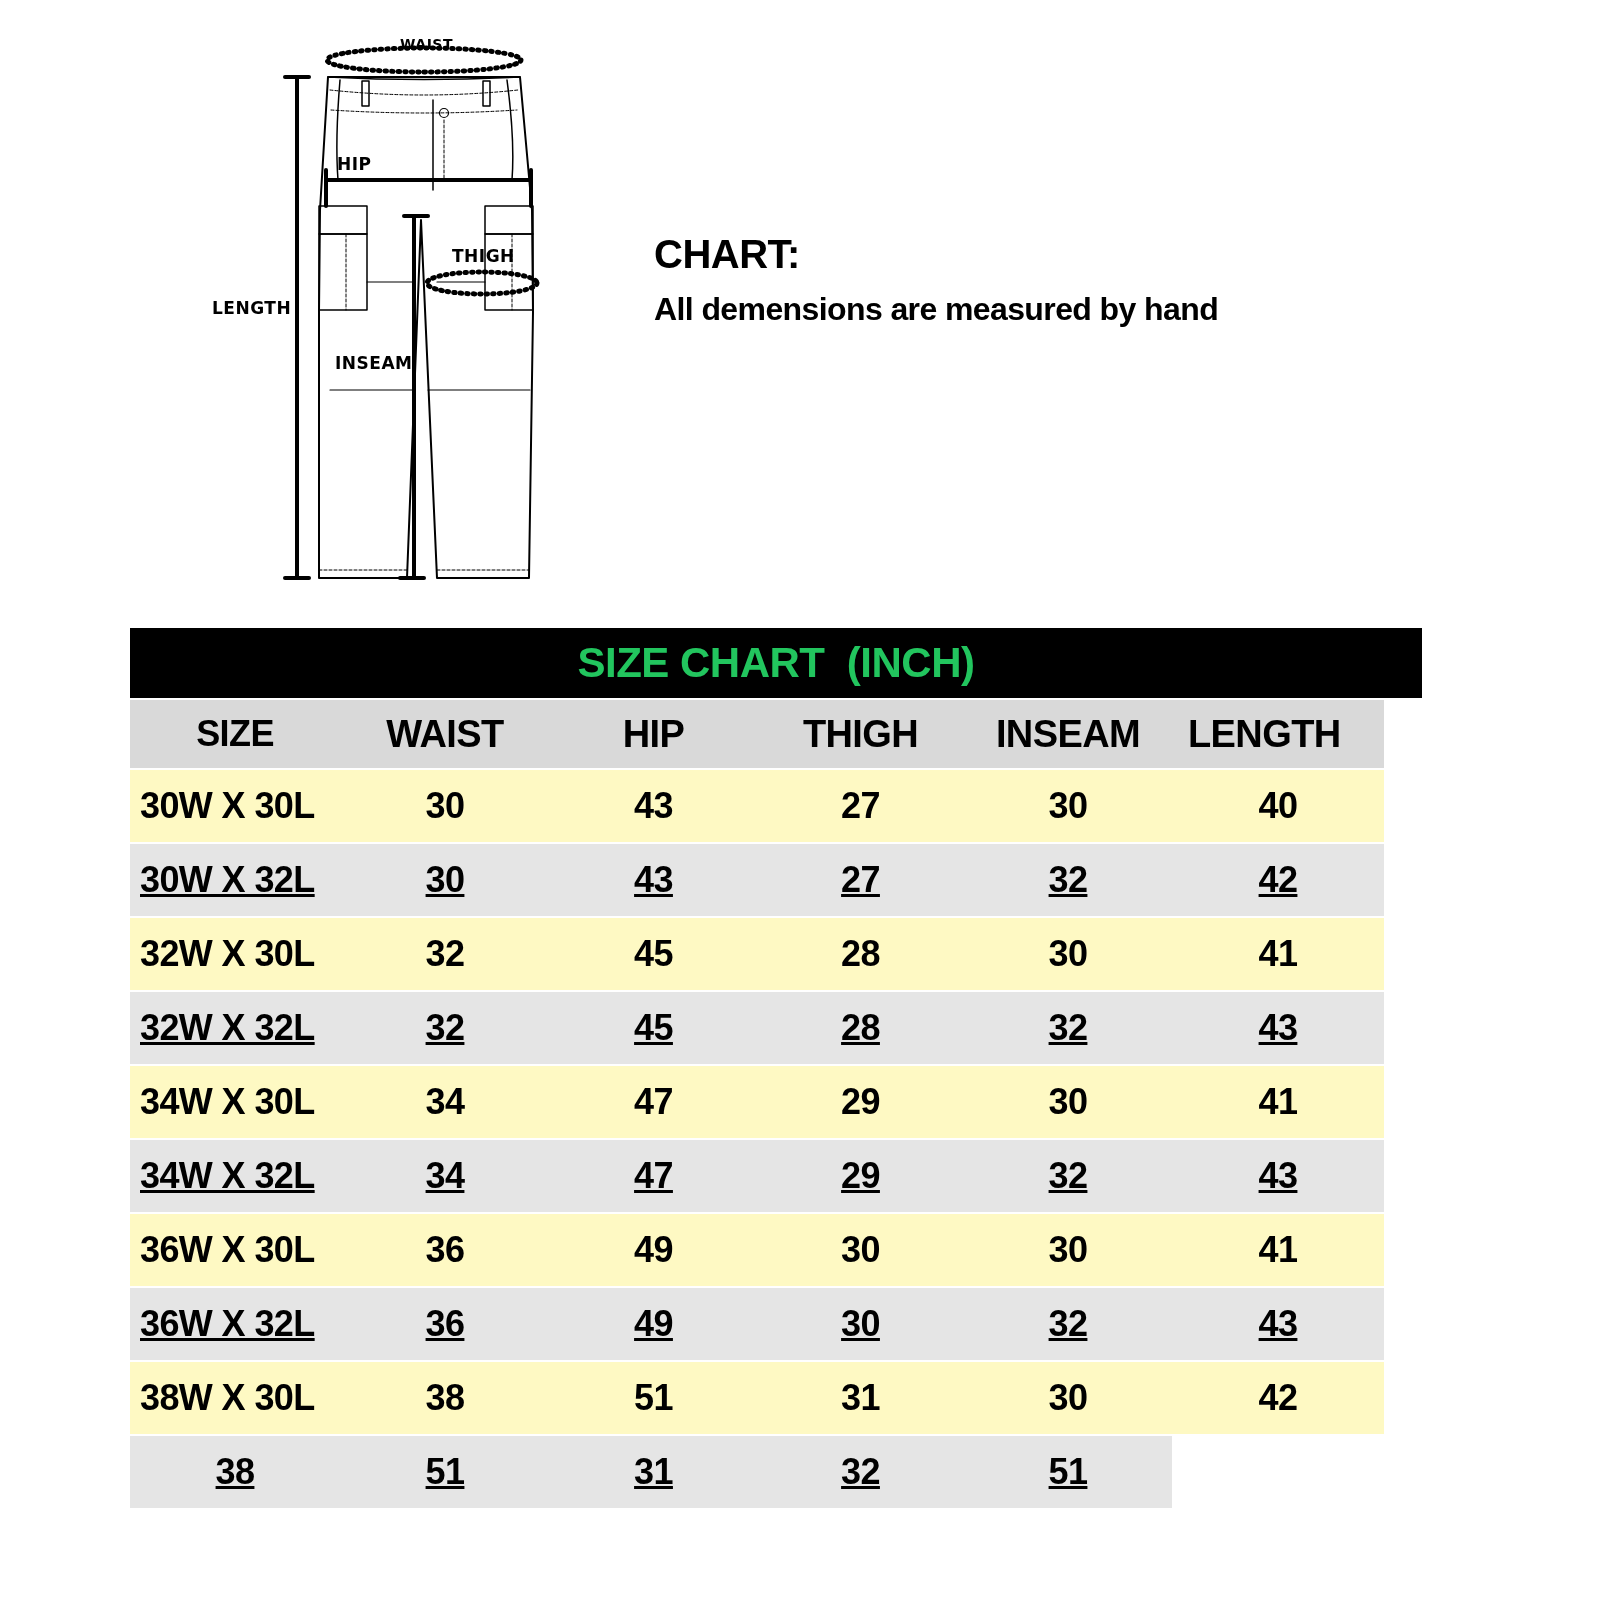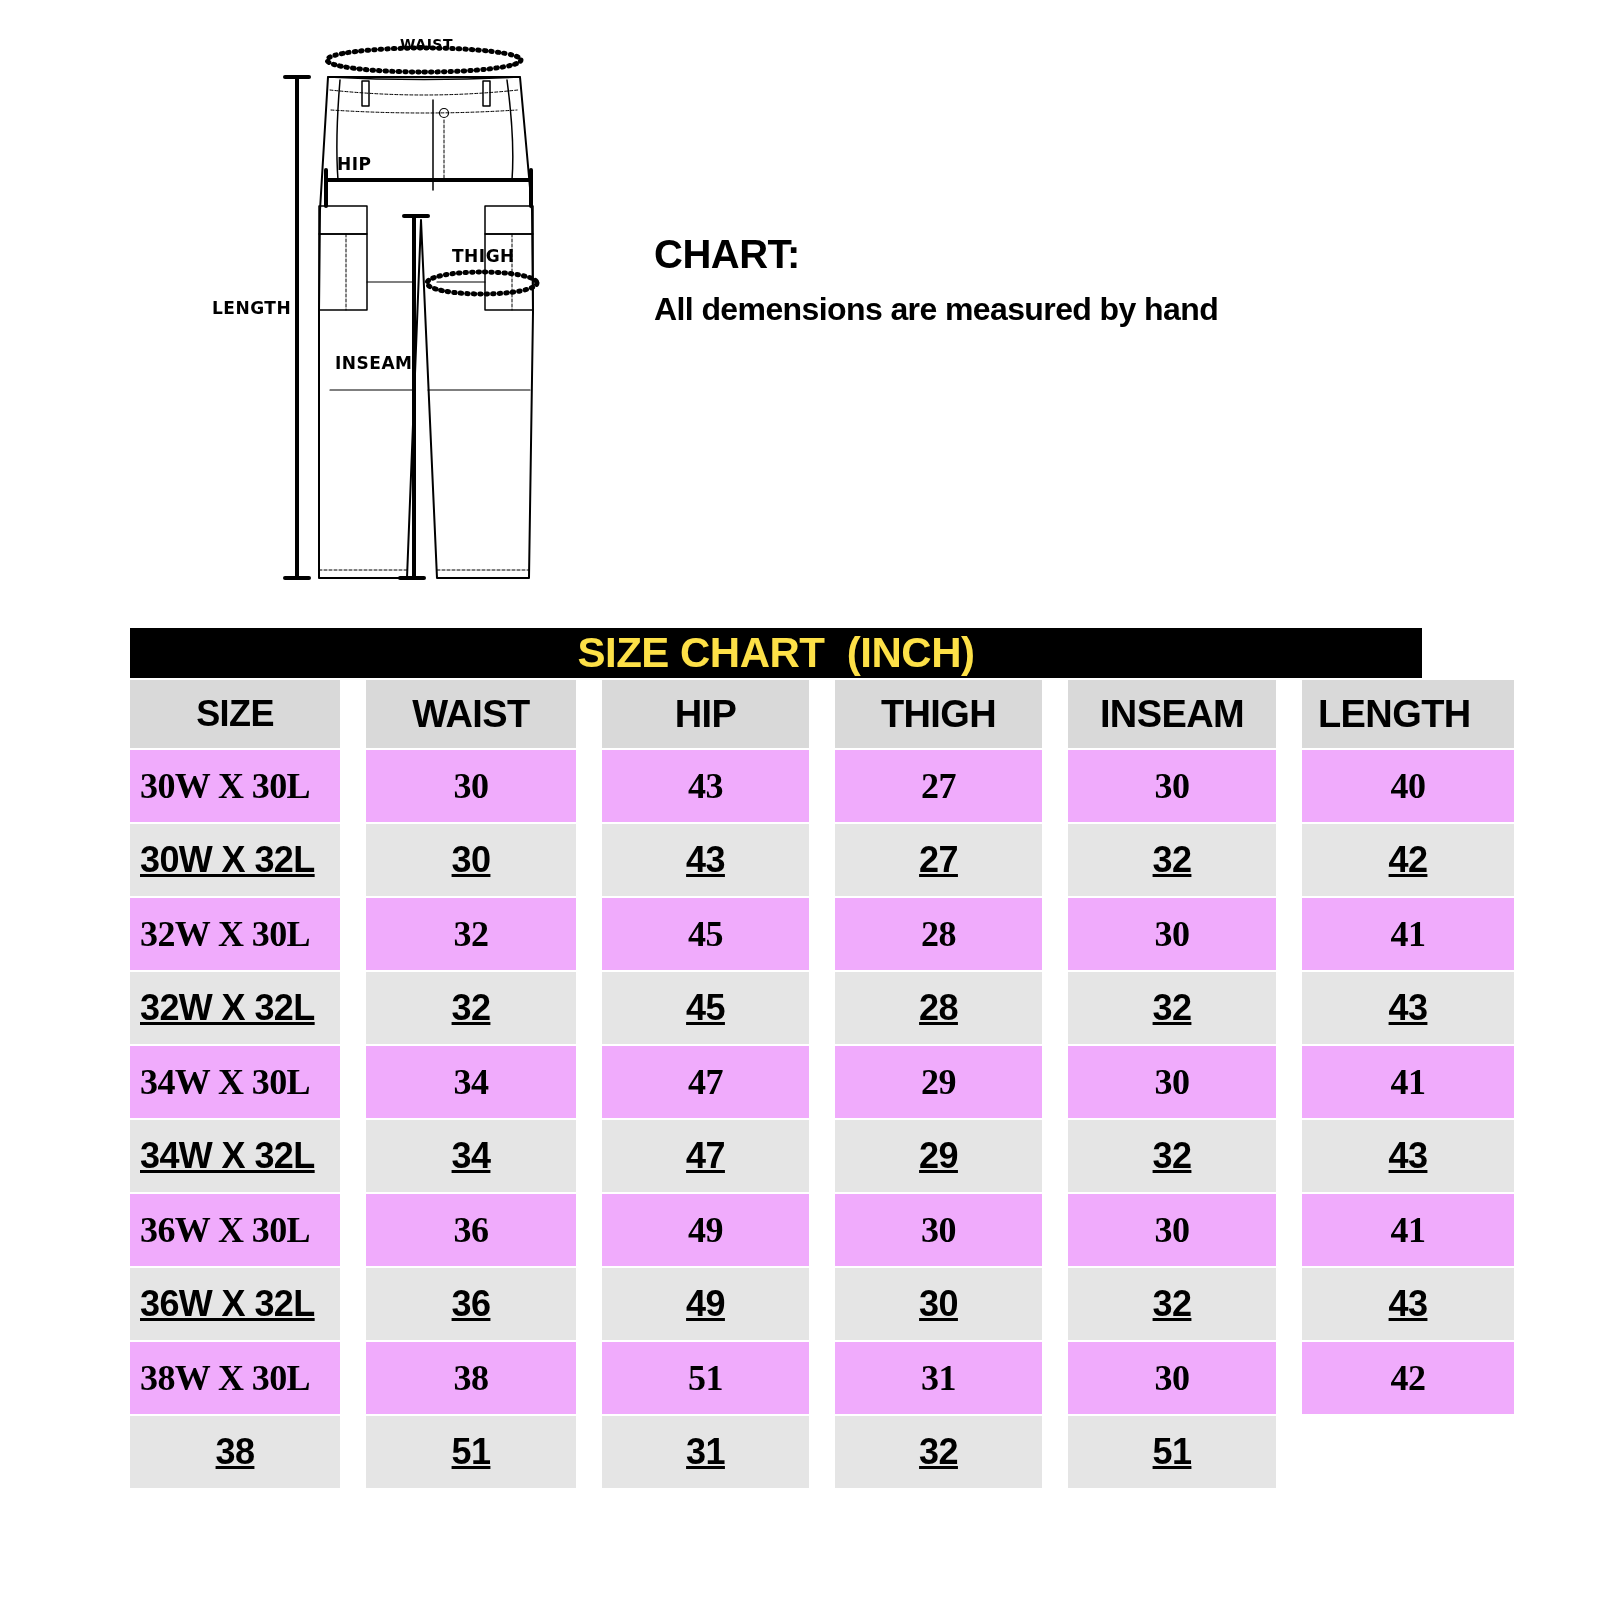--- a/index.html
+++ b/index.html
@@ -30,38 +30,38 @@
       font-family: "Liberation Sans", sans-serif;
     }
     .tips-body {
       margin-top: 16px; font-weight: 700; font-size: 32px; line-height: 38px;
       letter-spacing: -0.6px; font-family: "Liberation Sans", sans-serif;
     }
 
     
     .chart { position: absolute; left: 130px; top: 628px; width: 1292px; }
     .chart-title {
-      height: 50px; background: #000; color: #fde047;
+      height: 70px; background: #000; color: #22c55e;
       display: flex; align-items: center; justify-content: center;
       font-weight: 700; font-size: 42px; letter-spacing: -0.5px;
       font-family: "Liberation Sans", sans-serif; white-space: pre;
     }
     .grid {
       display: grid;
       grid-template-columns: 210px 210px 207px 207px 208px 212px;
-      column-gap: 26px;
+      column-gap: 0;
       margin-top: 2px;
     }
     .cell {
       height: 72px; display: flex; align-items: center; justify-content: center;
       font-weight: 700; font-size: 36px; letter-spacing: -0.6px;
       font-family: "Liberation Sans", sans-serif;
     }
     .row-head .cell { height: 68px; background: #d9d9d9; font-size: 38px; }
-    .row-odd .cell  { background: #f0abfc; font-family: Liberation Serif, serif; }
+    .row-odd .cell  { background: #fef9c3; }
     .row-even .cell { background: #e5e5e5; text-decoration: underline; }
     .cell.size-col { justify-content: flex-start; padding-left: 10px; font-size: 36px; }
     .row-head .cell.size-col { justify-content: center; padding-left: 0; }
     .row-head .cell.length-col { justify-content: flex-start; padding-left: 16px; }
   </style>
 </head>
 <body>
 
 <div class="page">
 

